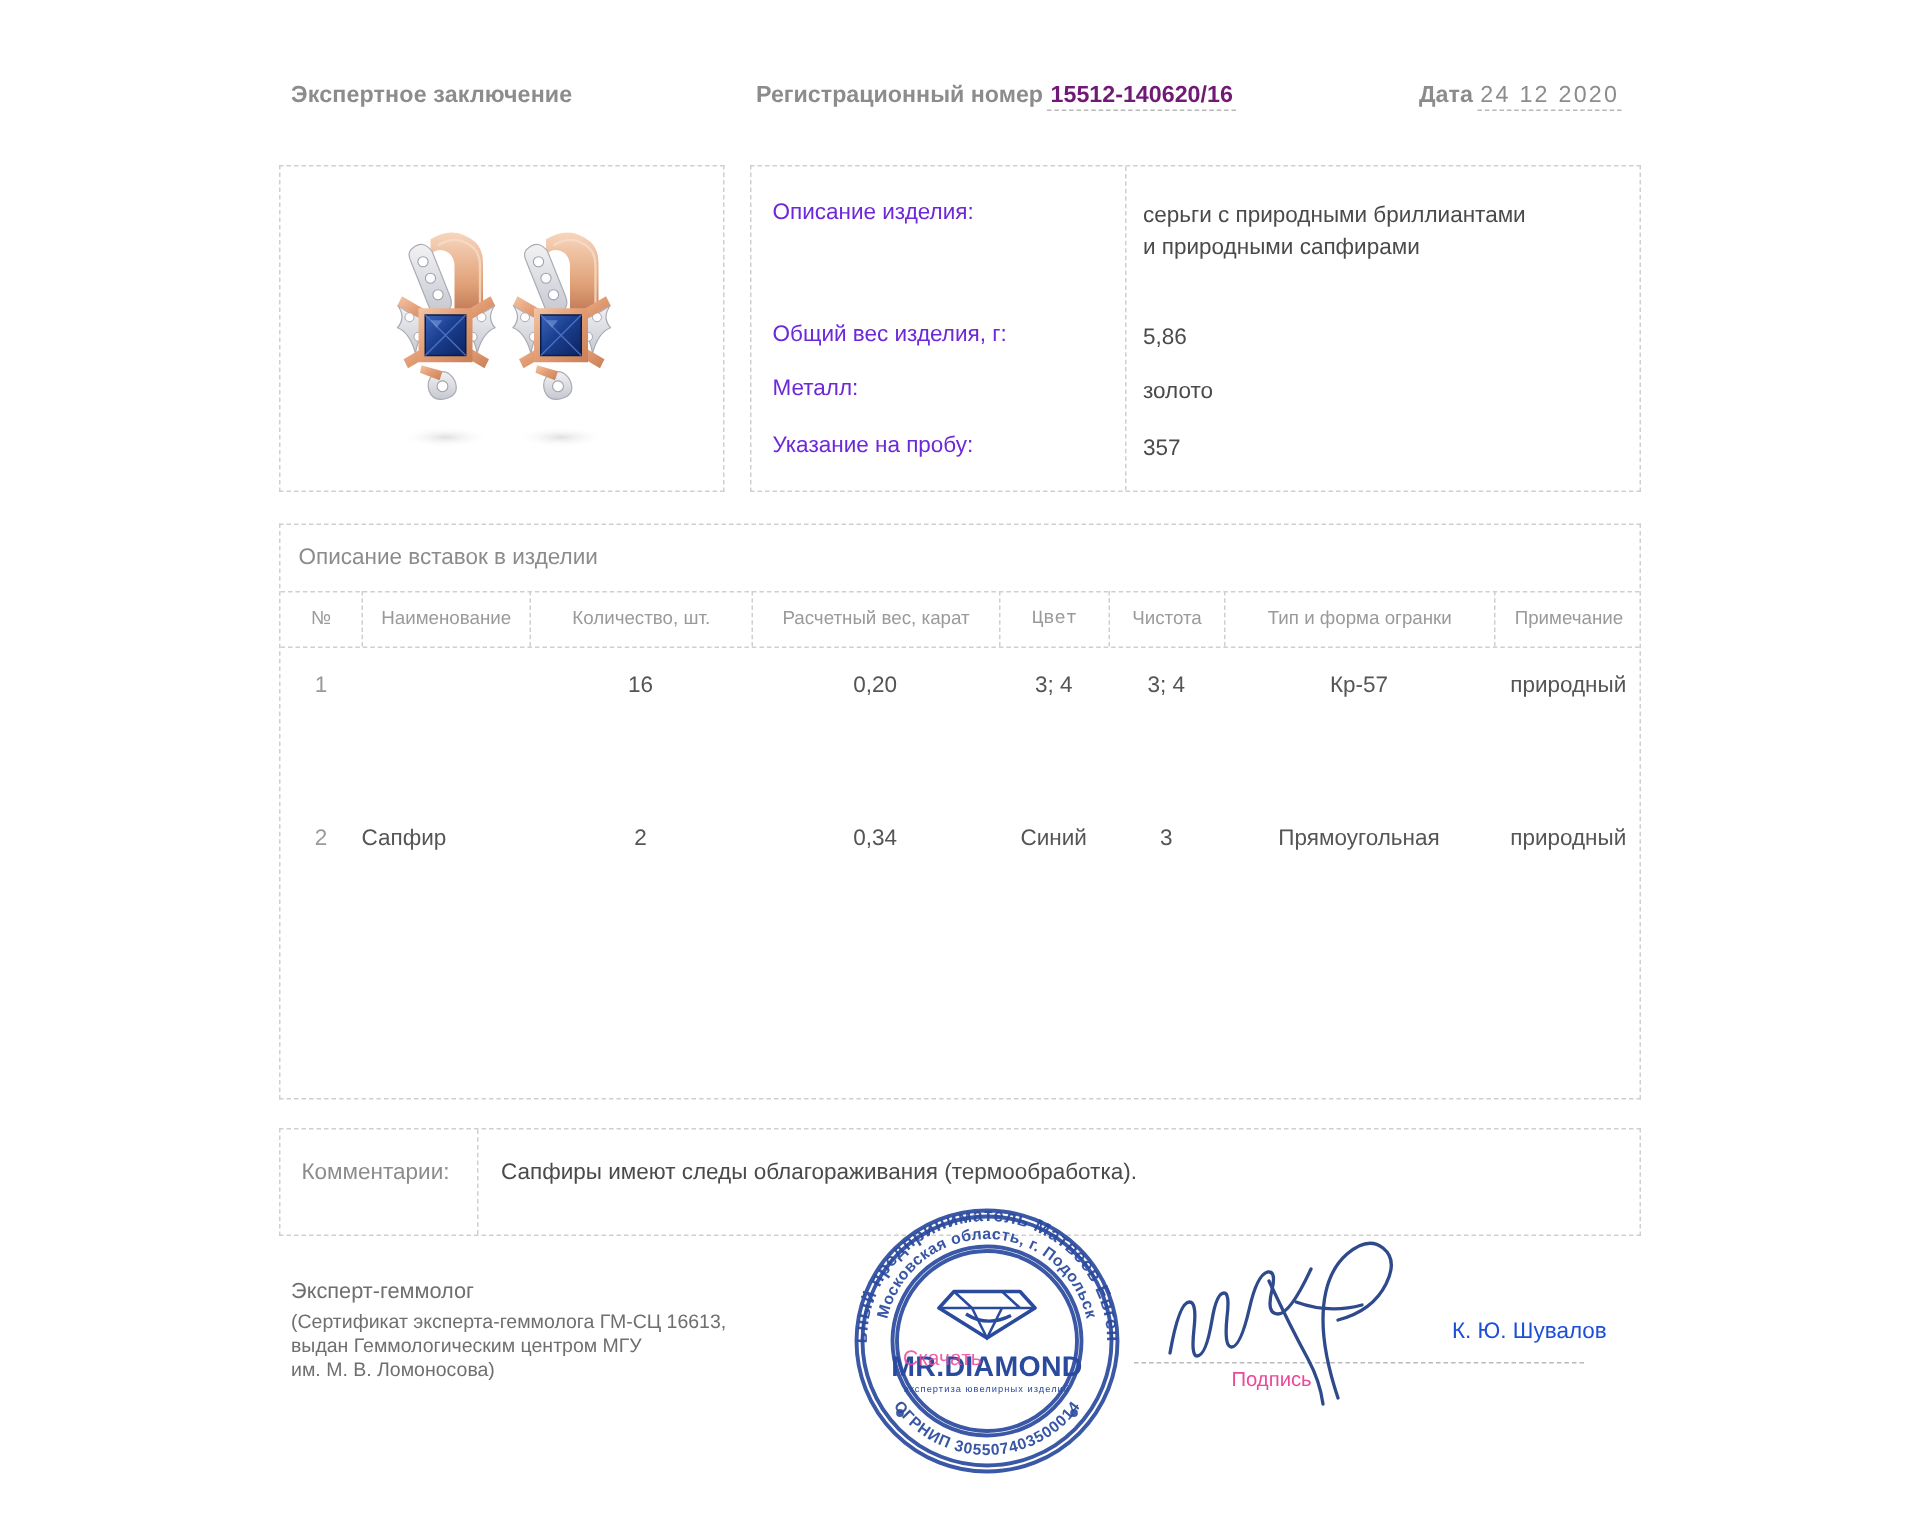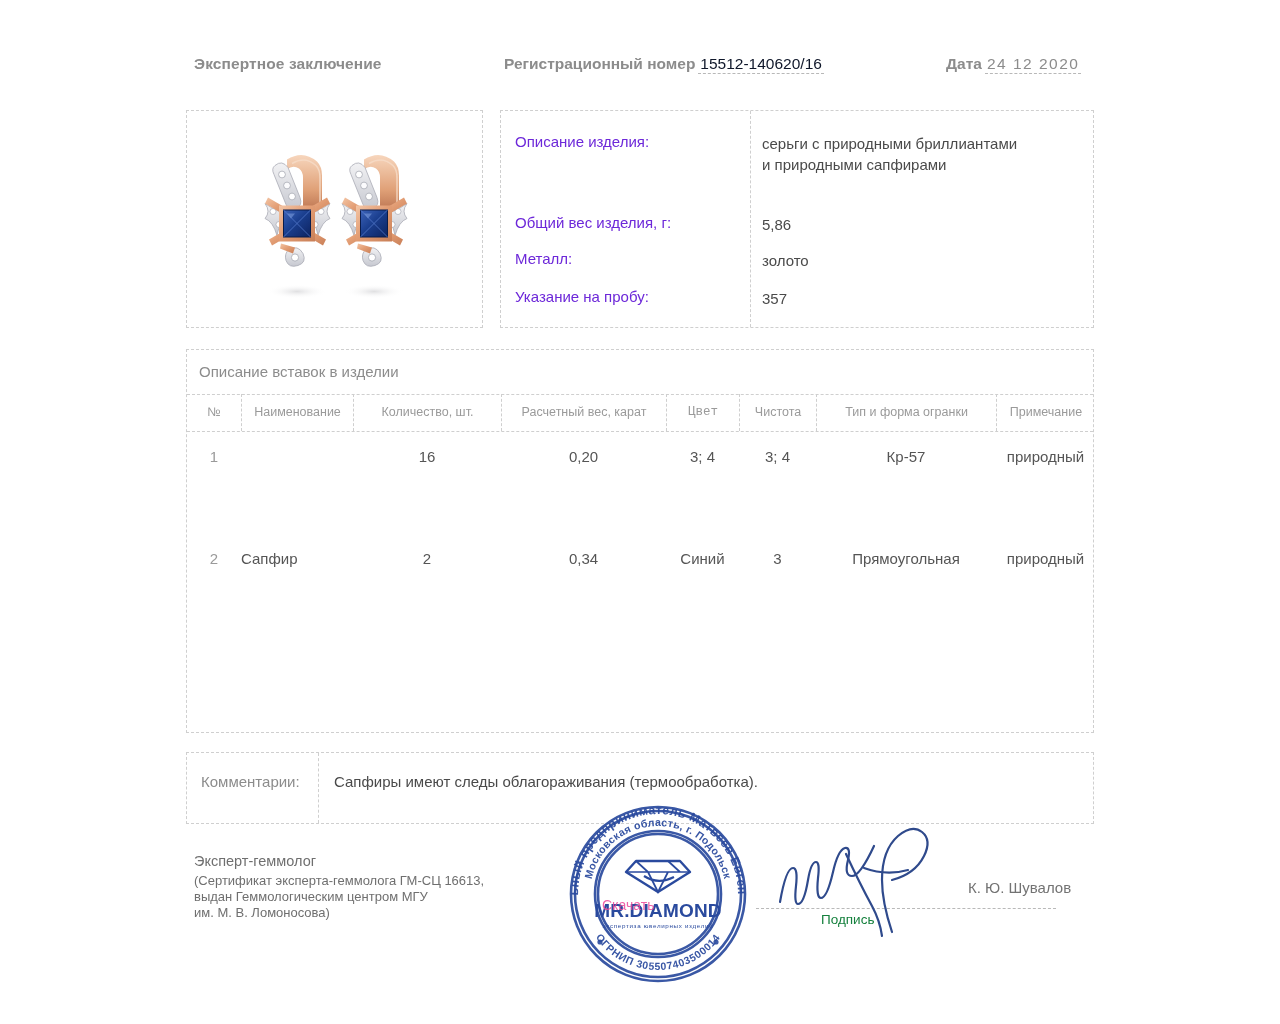--- a/index.html
+++ b/index.html
@@ -44,22 +44,22 @@
   .hdr-reg {
     position: absolute;
     left: 318px;
     top: 0;
     font-size: 15.5px;
     font-weight: bold;
     color: #8c8c8c;
     white-space: nowrap;
   }
   .hdr-reg-value {
-    font-weight: normal;
-    color: #0f172a;
+    font-weight: bold;
+    color: #701a75;
     border-bottom: 1px dashed #b8b8b8;
     padding: 0 2px 1px 2px;
     margin-left: 3px;
   }
   .hdr-date {
     position: absolute;
     left: 760px;
     top: 0;
     font-size: 15.5px;
     font-weight: bold;
@@ -272,29 +272,29 @@
     left: 570px;
     top: 60px;
     width: 300px;
     border-top: 1px dashed #b9b9b9;
   }
   .sign-label {
     position: absolute;
     left: 635px;
     top: 64px;
     font-size: 13.5px;
-    color: #15803d;
+    color: #ec4899;
     white-space: nowrap;
   }
   .expert-name {
     position: absolute;
     left: 782px;
     top: 31px;
     font-size: 15px;
-    color: #737373;
+    color: #1d4ed8;
     white-space: nowrap;
   }
 
   
   .stamp {
     position: absolute;
     left: 556px;
     top: 792px;
     width: 204px;
     height: 204px;

